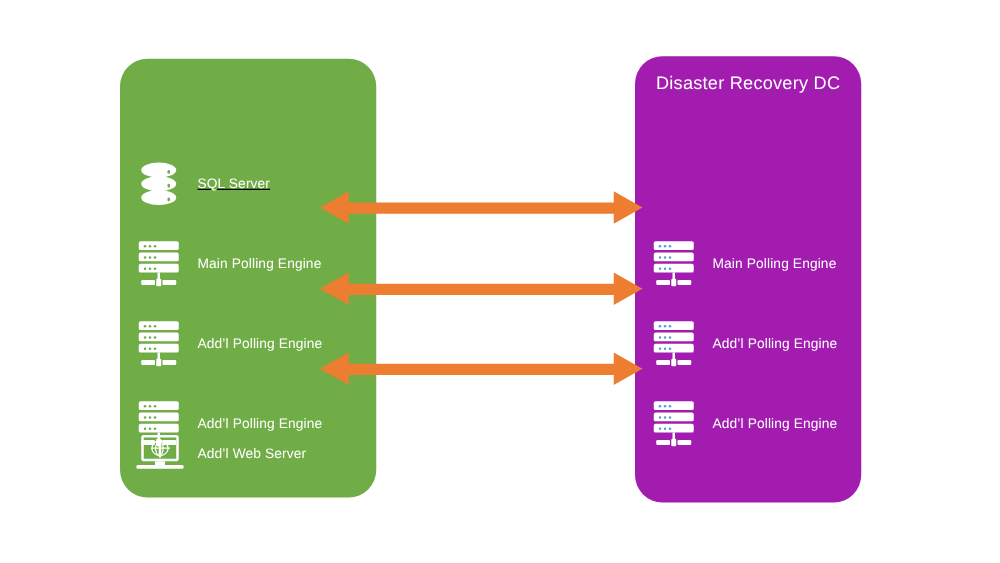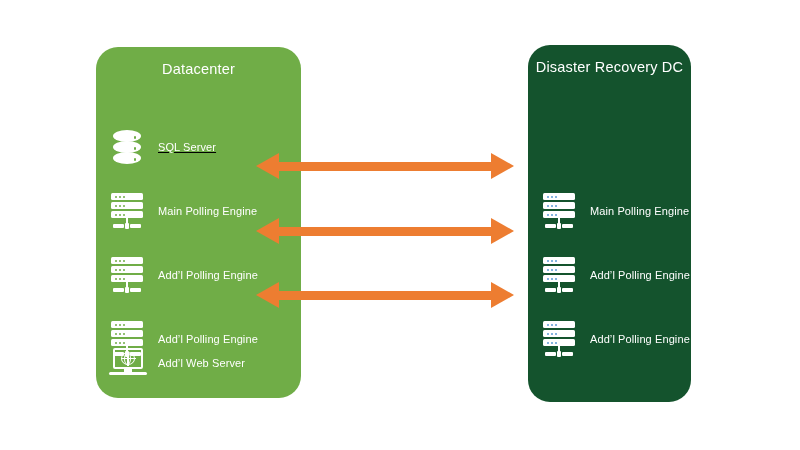--- a/index.html
+++ b/index.html
@@ -29,25 +29,25 @@
     border-radius: 22px;
   }
   .zone-left {
     left: 96px;
     top: 47px;
     width: 205px;
     height: 351px;
     background: #70AD47;
   }
   .zone-right {
-    left: 528px;
+    left: 508px;
     top: 45px;
-    width: 163px;
+    width: 181px;
     height: 357px;
-    background: #14532d;
+    background: #a21caf;
   }
 
   .zone-title {
     position: absolute;
     left: 0;
     right: 0;
     top: 14px;
     text-align: center;
     color: #ffffff;
     font-size: 14.5px;
@@ -277,21 +277,20 @@
     right: 0;
     border-left: 23px solid #ED7D31;
   }
 </style>
 </head>
 <body>
 
 <div id="canvas">
 
   <div class="zone zone-left">
-    <div class="zone-title">Datacenter</div>
 
     <div class="node" style="top:78px;text-decoration:underline;">
       <div class="node-icon">
         <div class="ico-db">
           <div class="disc"></div>
           <div class="disc"></div>
           <div class="disc"></div>
           <div class="dot d1"></div>
           <div class="dot d2"></div>
           <div class="dot d3"></div>

